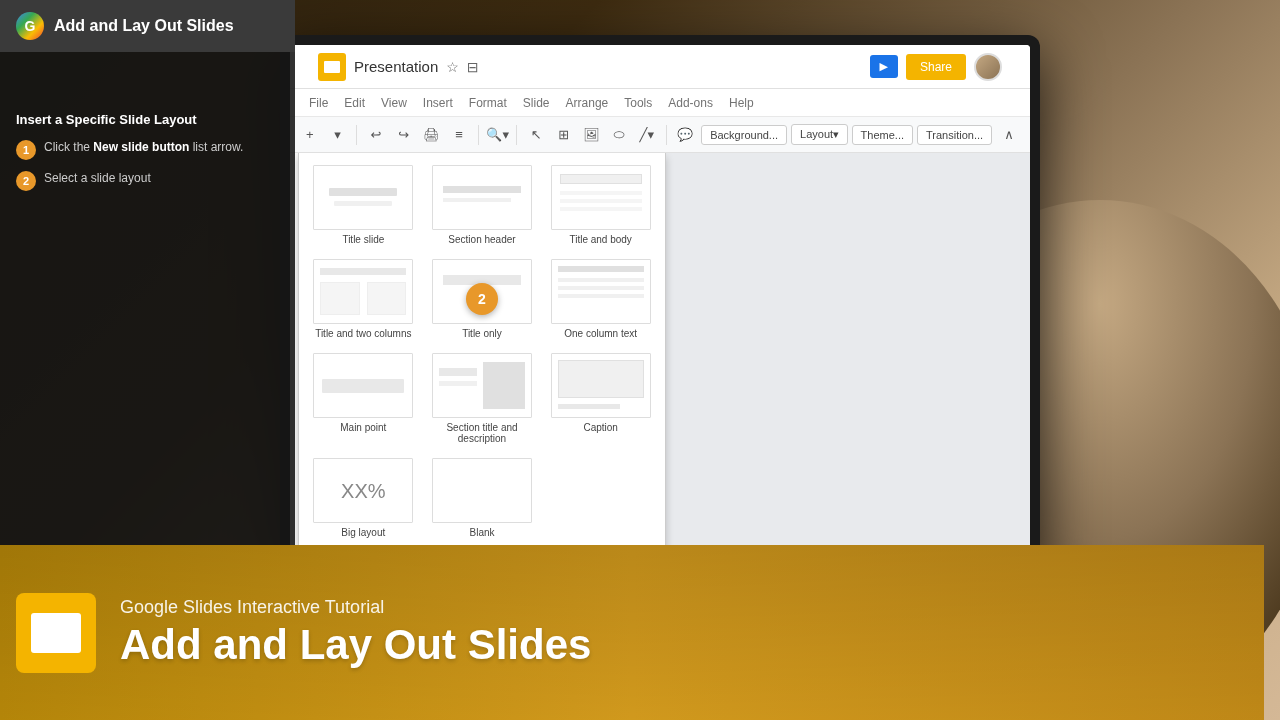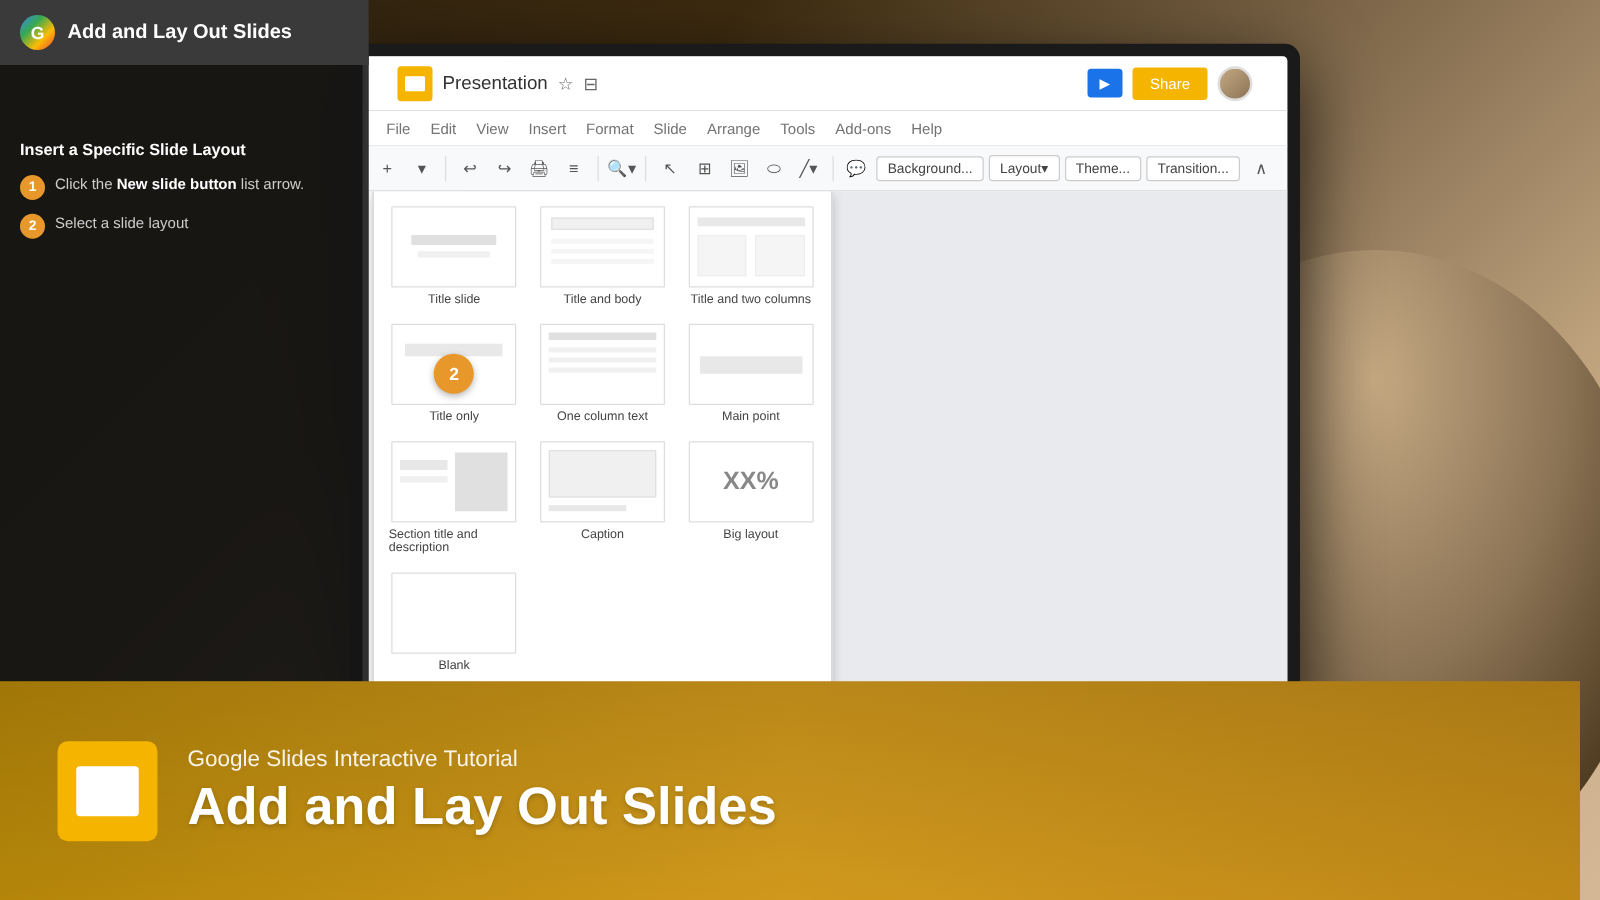--- a/index.html
+++ b/index.html
@@ -250,21 +250,21 @@
       border: 1px solid #ddd;
       background: #fff;
       position: relative;
       border-radius: 1px;
       overflow: hidden;
     }
 
     .layout-name {
       font-size: 10px;
       color: #444;
-      text-align: left;
+      text-align: center;
     }
 
     
     .thumb-title-slide .title-line {
       position: absolute;
       left: 15px; right: 15px; top: 22px;
       height: 8px;
       background: #e0e0e0;
       border-radius: 1px;
     }
@@ -397,21 +397,21 @@
     }
 
     
     .thumb-big-number .bn-text {
       position: absolute;
       left: 50%;
       top: 50%;
       transform: translate(-50%, -50%);
       font-size: 20px;
       color: #888;
-      font-weight: bold;
+      font-weight: normal;
     }
 
     
     .thumb-blank { background: #fff; }
 
     
     .step2-badge {
       position: absolute;
       top: 50%;
       left: 50%;
@@ -518,21 +518,21 @@
     .bottom-overlay {
       position: absolute;
       bottom: 0;
       left: 0;
       right: 16px;
       height: 175px;
       background: linear-gradient(to right, #c8940a, #e8aa20, #d4971a);
       z-index: 15;
       display: flex;
       align-items: center;
-      padding: 20px 46px;
+      padding: 20px 16px;
       gap: 24px;
     }
 
     .bottom-overlay::before {
       content: '';
       position: absolute;
       inset: 0;
       background: linear-gradient(to bottom, rgba(0,0,0,0.2) 0%, rgba(0,0,0,0.1) 100%);
     }
 
@@ -750,20 +750,27 @@
           <div class="layout-grid">
 
             <div class="layout-item">
               <div class="layout-thumb thumb-title-slide">
                 <div class="title-line"></div>
                 <div class="subtitle-line"></div>
               </div>
               <span class="layout-name">Title slide</span>
             </div>
 
+            <div class="layout-item">
+              <div class="layout-thumb thumb-section-header">
+                <div class="sh-line1"></div>
+                <div class="sh-line2"></div>
+              </div>
+              <span class="layout-name">Section header</span>
+            </div>
 
             <div class="layout-item">
               <div class="layout-thumb thumb-title-body">
                 <div class="tb-title"></div>
                 <div class="tb-line1"></div>
                 <div class="tb-line2"></div>
                 <div class="tb-line3"></div>
               </div>
               <span class="layout-name">Title and body</span>
             </div>

